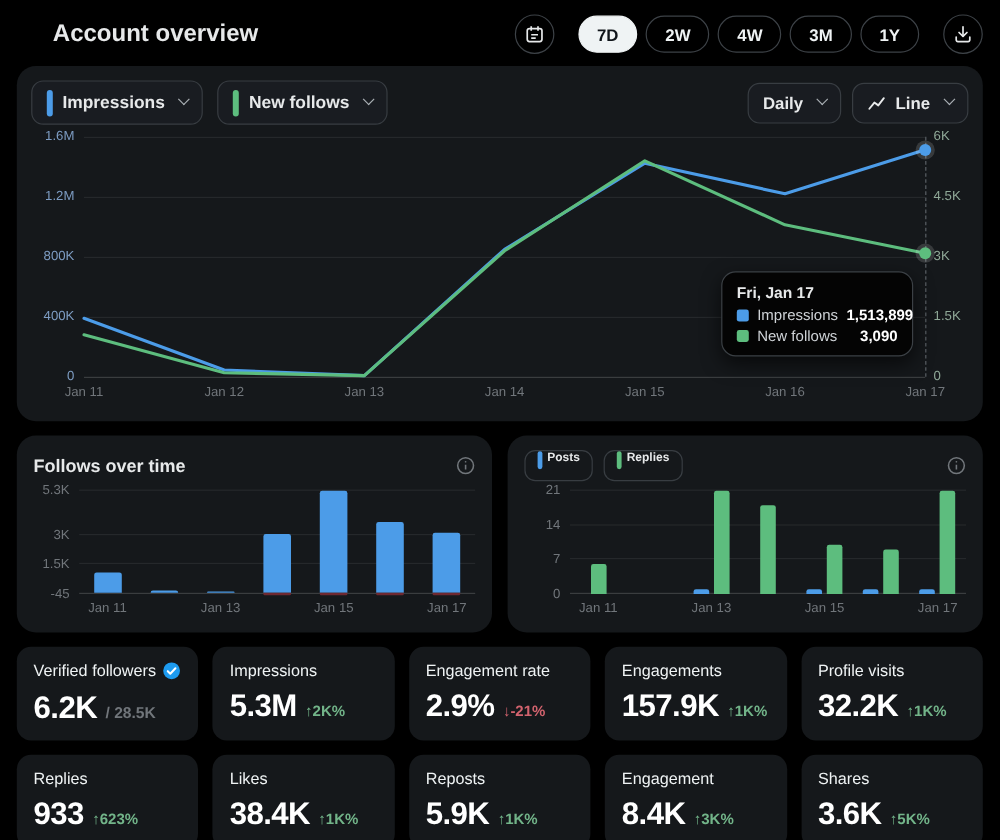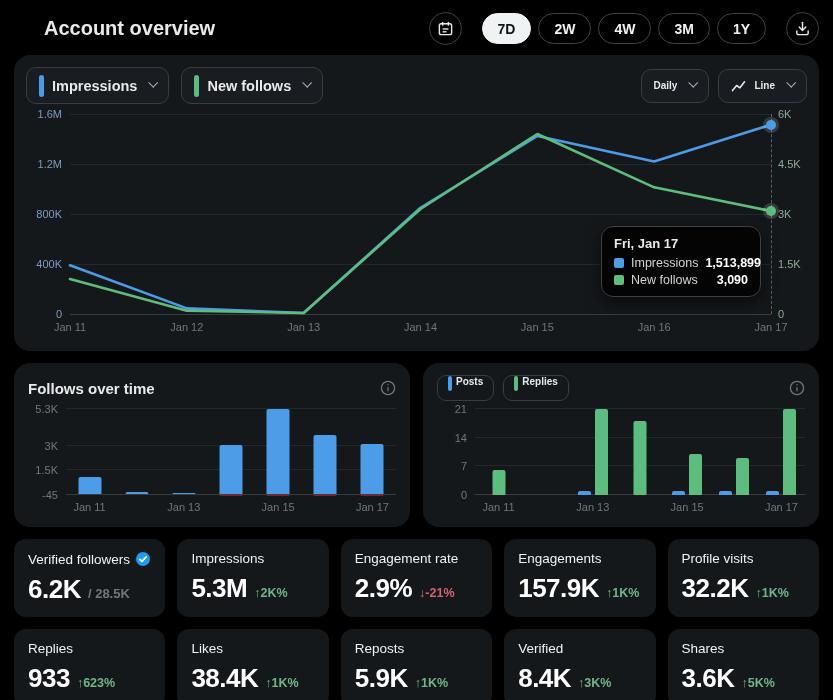--- a/index.html
+++ b/index.html
@@ -21,21 +21,21 @@
   .pill{height:31px;padding:0 15px;border-radius:16px;border:1px solid var(--pillborder);background:transparent;color:#eff3f4;font-weight:700;font-size:14px;font-family:inherit;cursor:pointer;}
   .pill.active{background:#eff3f4;color:#0f1419;border-color:#eff3f4;}
 
   
   .card{background:var(--card);border-radius:16px;}
   .main-card{margin:0 14px 12px;height:296px;padding:12px 12px 6px;}
   .ctrl-row{display:flex;align-items:center;justify-content:space-between;margin-bottom:10px;}
   .ctrl-left,.ctrl-right{display:flex;gap:12px;}
   .ctrl-right{gap:9px;}
   .drop{display:flex;align-items:center;gap:8px;background:#191c21;border:1px solid var(--border);border-radius:10px;padding:0 12px;height:37px;color:var(--txt);font-weight:700;font-size:14.5px;font-family:inherit;cursor:pointer;}
-  .drop.plain{height:34px;font-size:10px;}
+  .drop.plain{height:34px;font-size:14px;}
   .accent{width:5px;height:22px;border-radius:3px;display:inline-block;}
   .accent-blue{background:var(--blue);}
   .accent-green{background:var(--green);}
   .chev{width:7px;height:7px;border-right:1.6px solid #aab0b5;border-bottom:1.6px solid #aab0b5;transform:rotate(45deg) translateY(-1px);margin-left:4px;margin-top:-4px;}
 
   
   .linechart{display:flex;}
   .yaxis{width:44px;position:relative;height:200px;}
   .yaxis.right{width:36px;}
   .lmid{flex:1;min-width:0;}
@@ -76,21 +76,21 @@
   .slot{position:absolute;top:0;bottom:0;}
   .bar{position:absolute;left:50%;transform:translateX(-50%);border-radius:2px 2px 0 0;}
   .negbar{position:absolute;left:50%;transform:translateX(-50%);background:#6e2830;border-radius:0 0 1px 1px;}
   .gwrap{position:absolute;bottom:0;left:50%;transform:translateX(-50%);height:100%;display:flex;align-items:flex-end;gap:4px;}
   .gbar{width:13px;border-radius:2px 2px 0 0;}
   .bx-cell{flex:1;text-align:center;font-size:11px;color:var(--muted);padding-top:6px;white-space:nowrap;}
 
   
   .stats{display:grid;grid-template-columns:repeat(5,1fr);gap:12px;margin:0 14px;}
   .stat-card{background:var(--card);border-radius:12px;padding:12px 14px;height:78px;cursor:pointer;}
-  .stat-label-row{display:flex;align-items:center;gap:5px;font-size:13.5px;color:#eff3f4;margin-bottom:7px;}
+  .stat-label-row{display:flex;gap:5px;font-size:13.5px;color:#eff3f4;margin-bottom:7px;}
   .stat-value-row{display:flex;align-items:baseline;gap:7px;}
   .stat-value{font-size:26px;font-weight:800;letter-spacing:-.5px;color:#fff;}
   .stat-secondary{font-size:13px;color:var(--muted);font-weight:700;}
   .delta{font-size:12.5px;font-weight:700;}
   .delta.up{color:var(--up);}
   .delta.down{color:var(--down);}
   svg{display:block;}
 </style>
 </head>
 <body>
@@ -430,21 +430,21 @@
         <div class="stat-label-row">
           <span>Reposts</span>
         </div>
         <div class="stat-value-row">
           <span class="stat-value">5.9K</span>
           <span class="delta up">↑1K%</span>
         </div>
       </div>
       <div class="stat-card">
         <div class="stat-label-row">
-          <span>Verified</span>
+          <span>Engagement</span>
         </div>
         <div class="stat-value-row">
           <span class="stat-value">8.4K</span>
           <span class="delta up">↑3K%</span>
         </div>
       </div>
       <div class="stat-card">
         <div class="stat-label-row">
           <span>Shares</span>
         </div>

